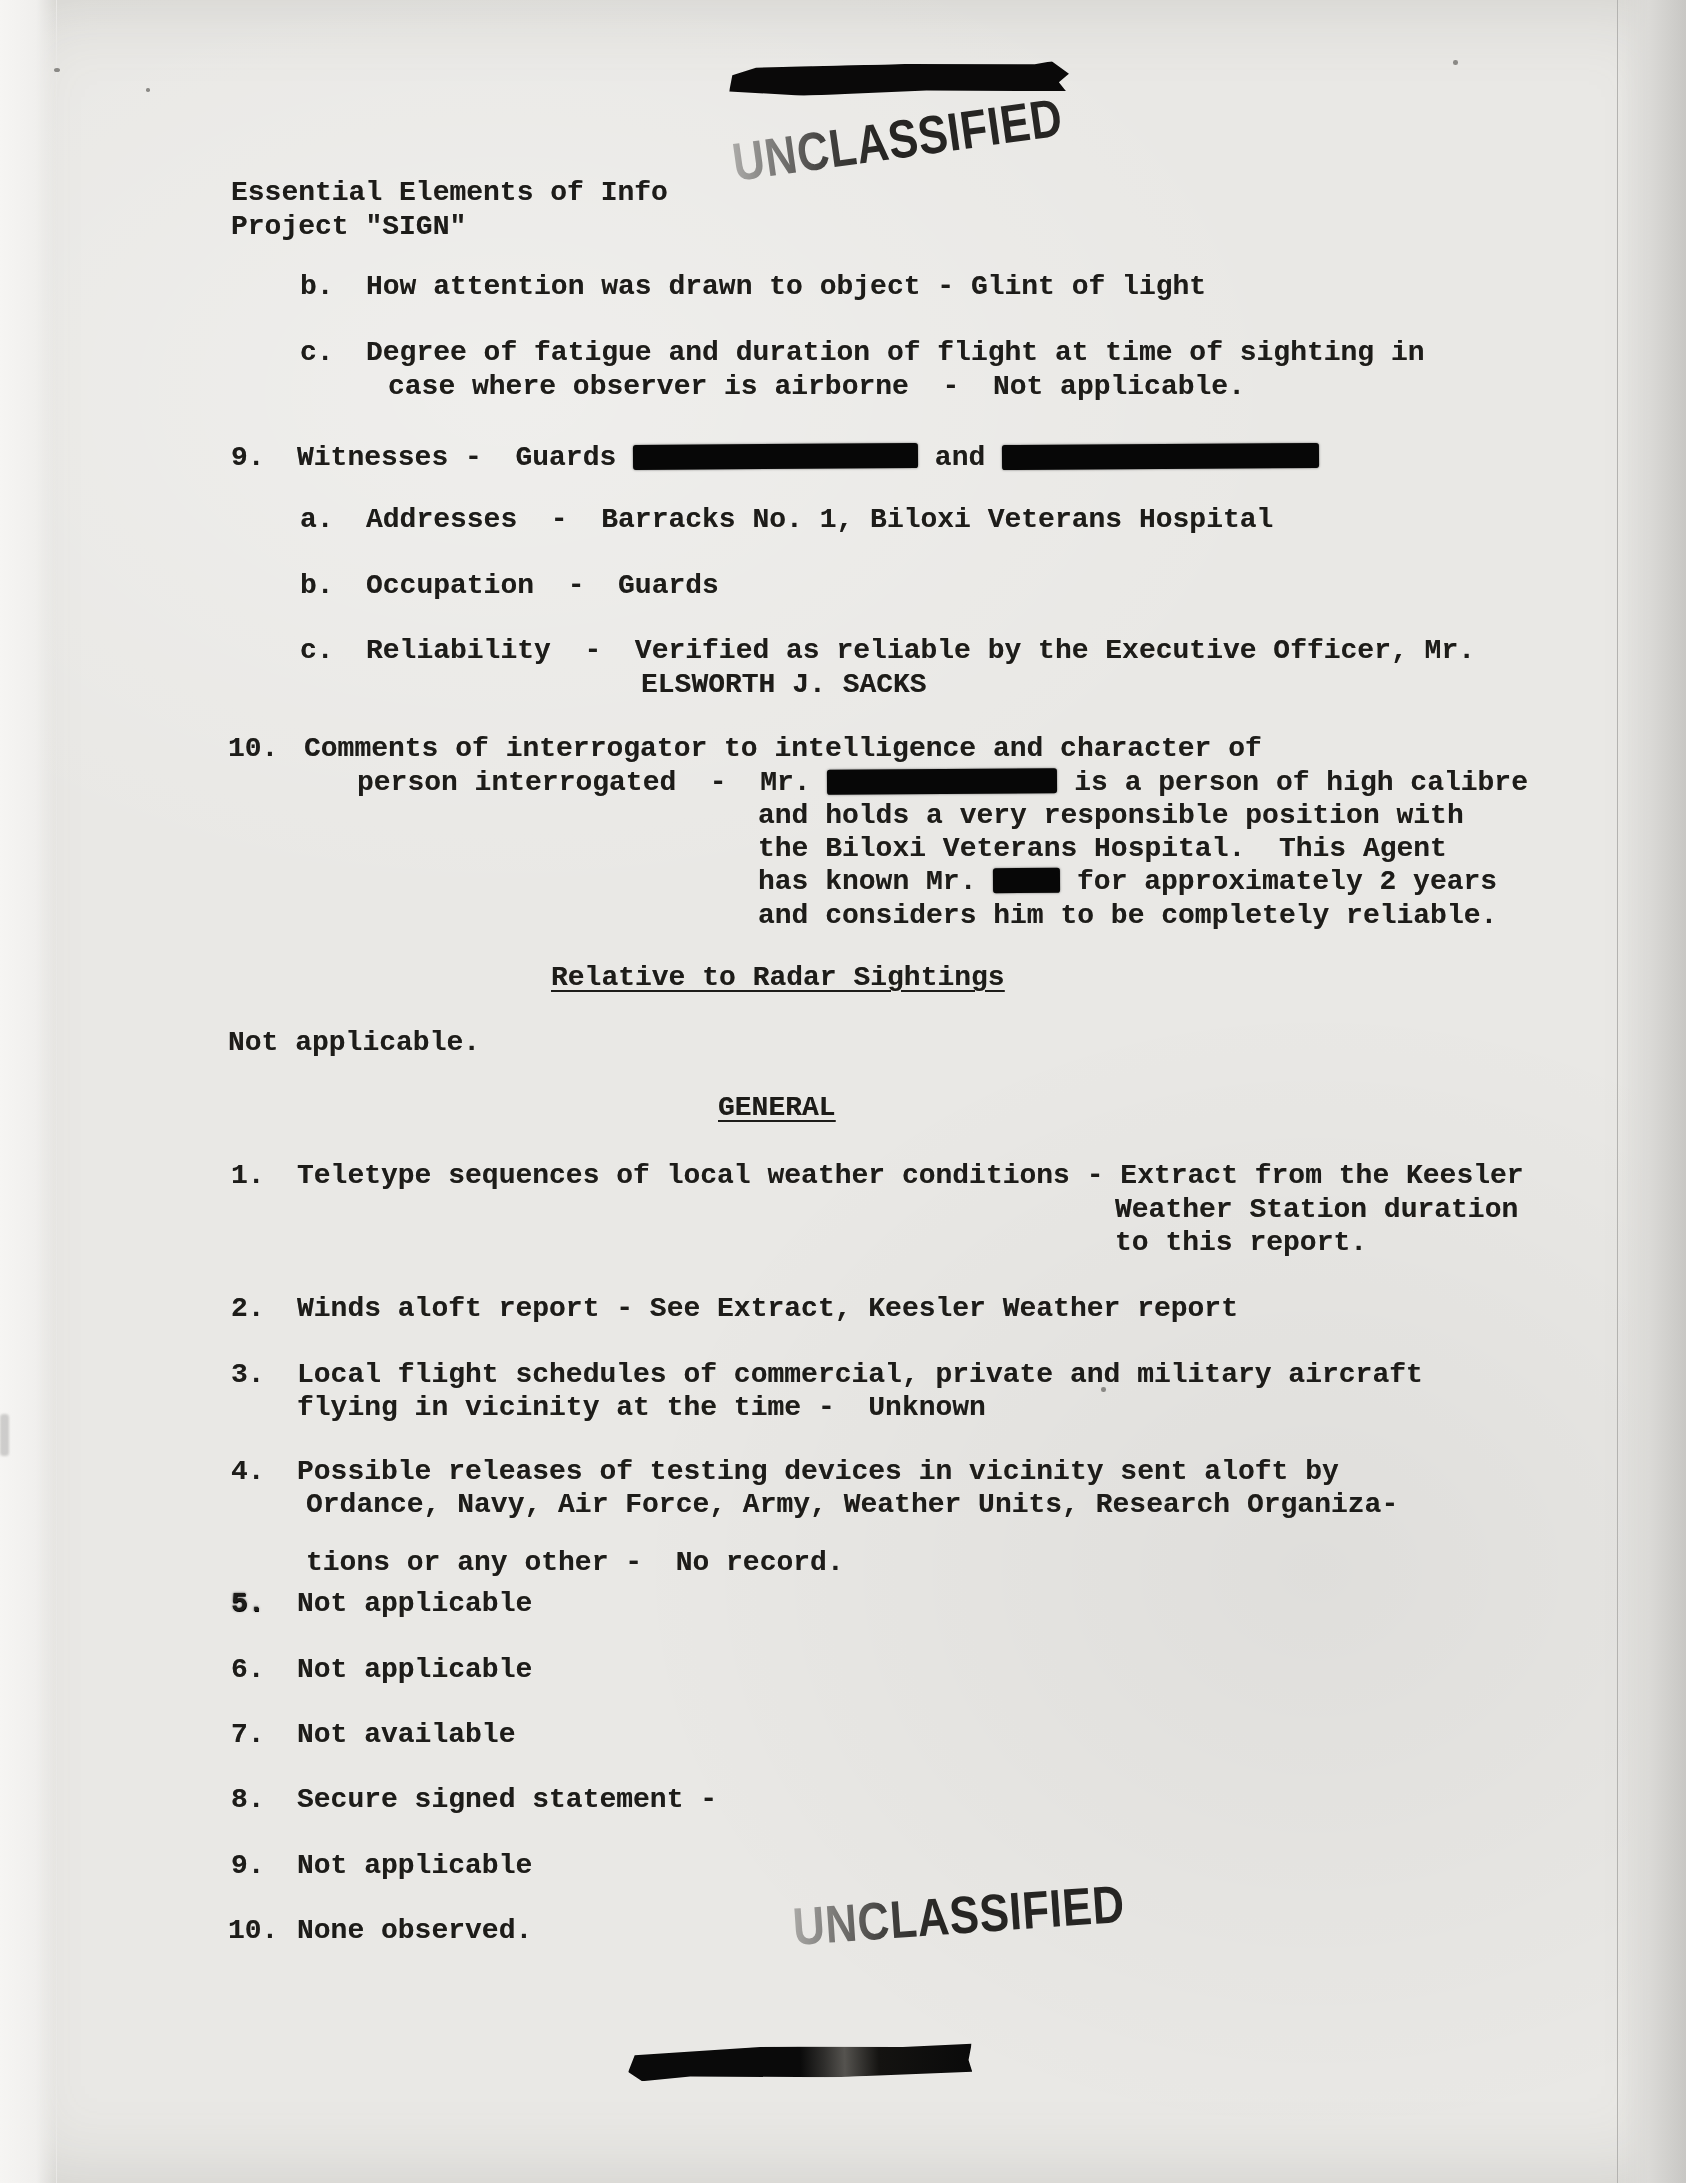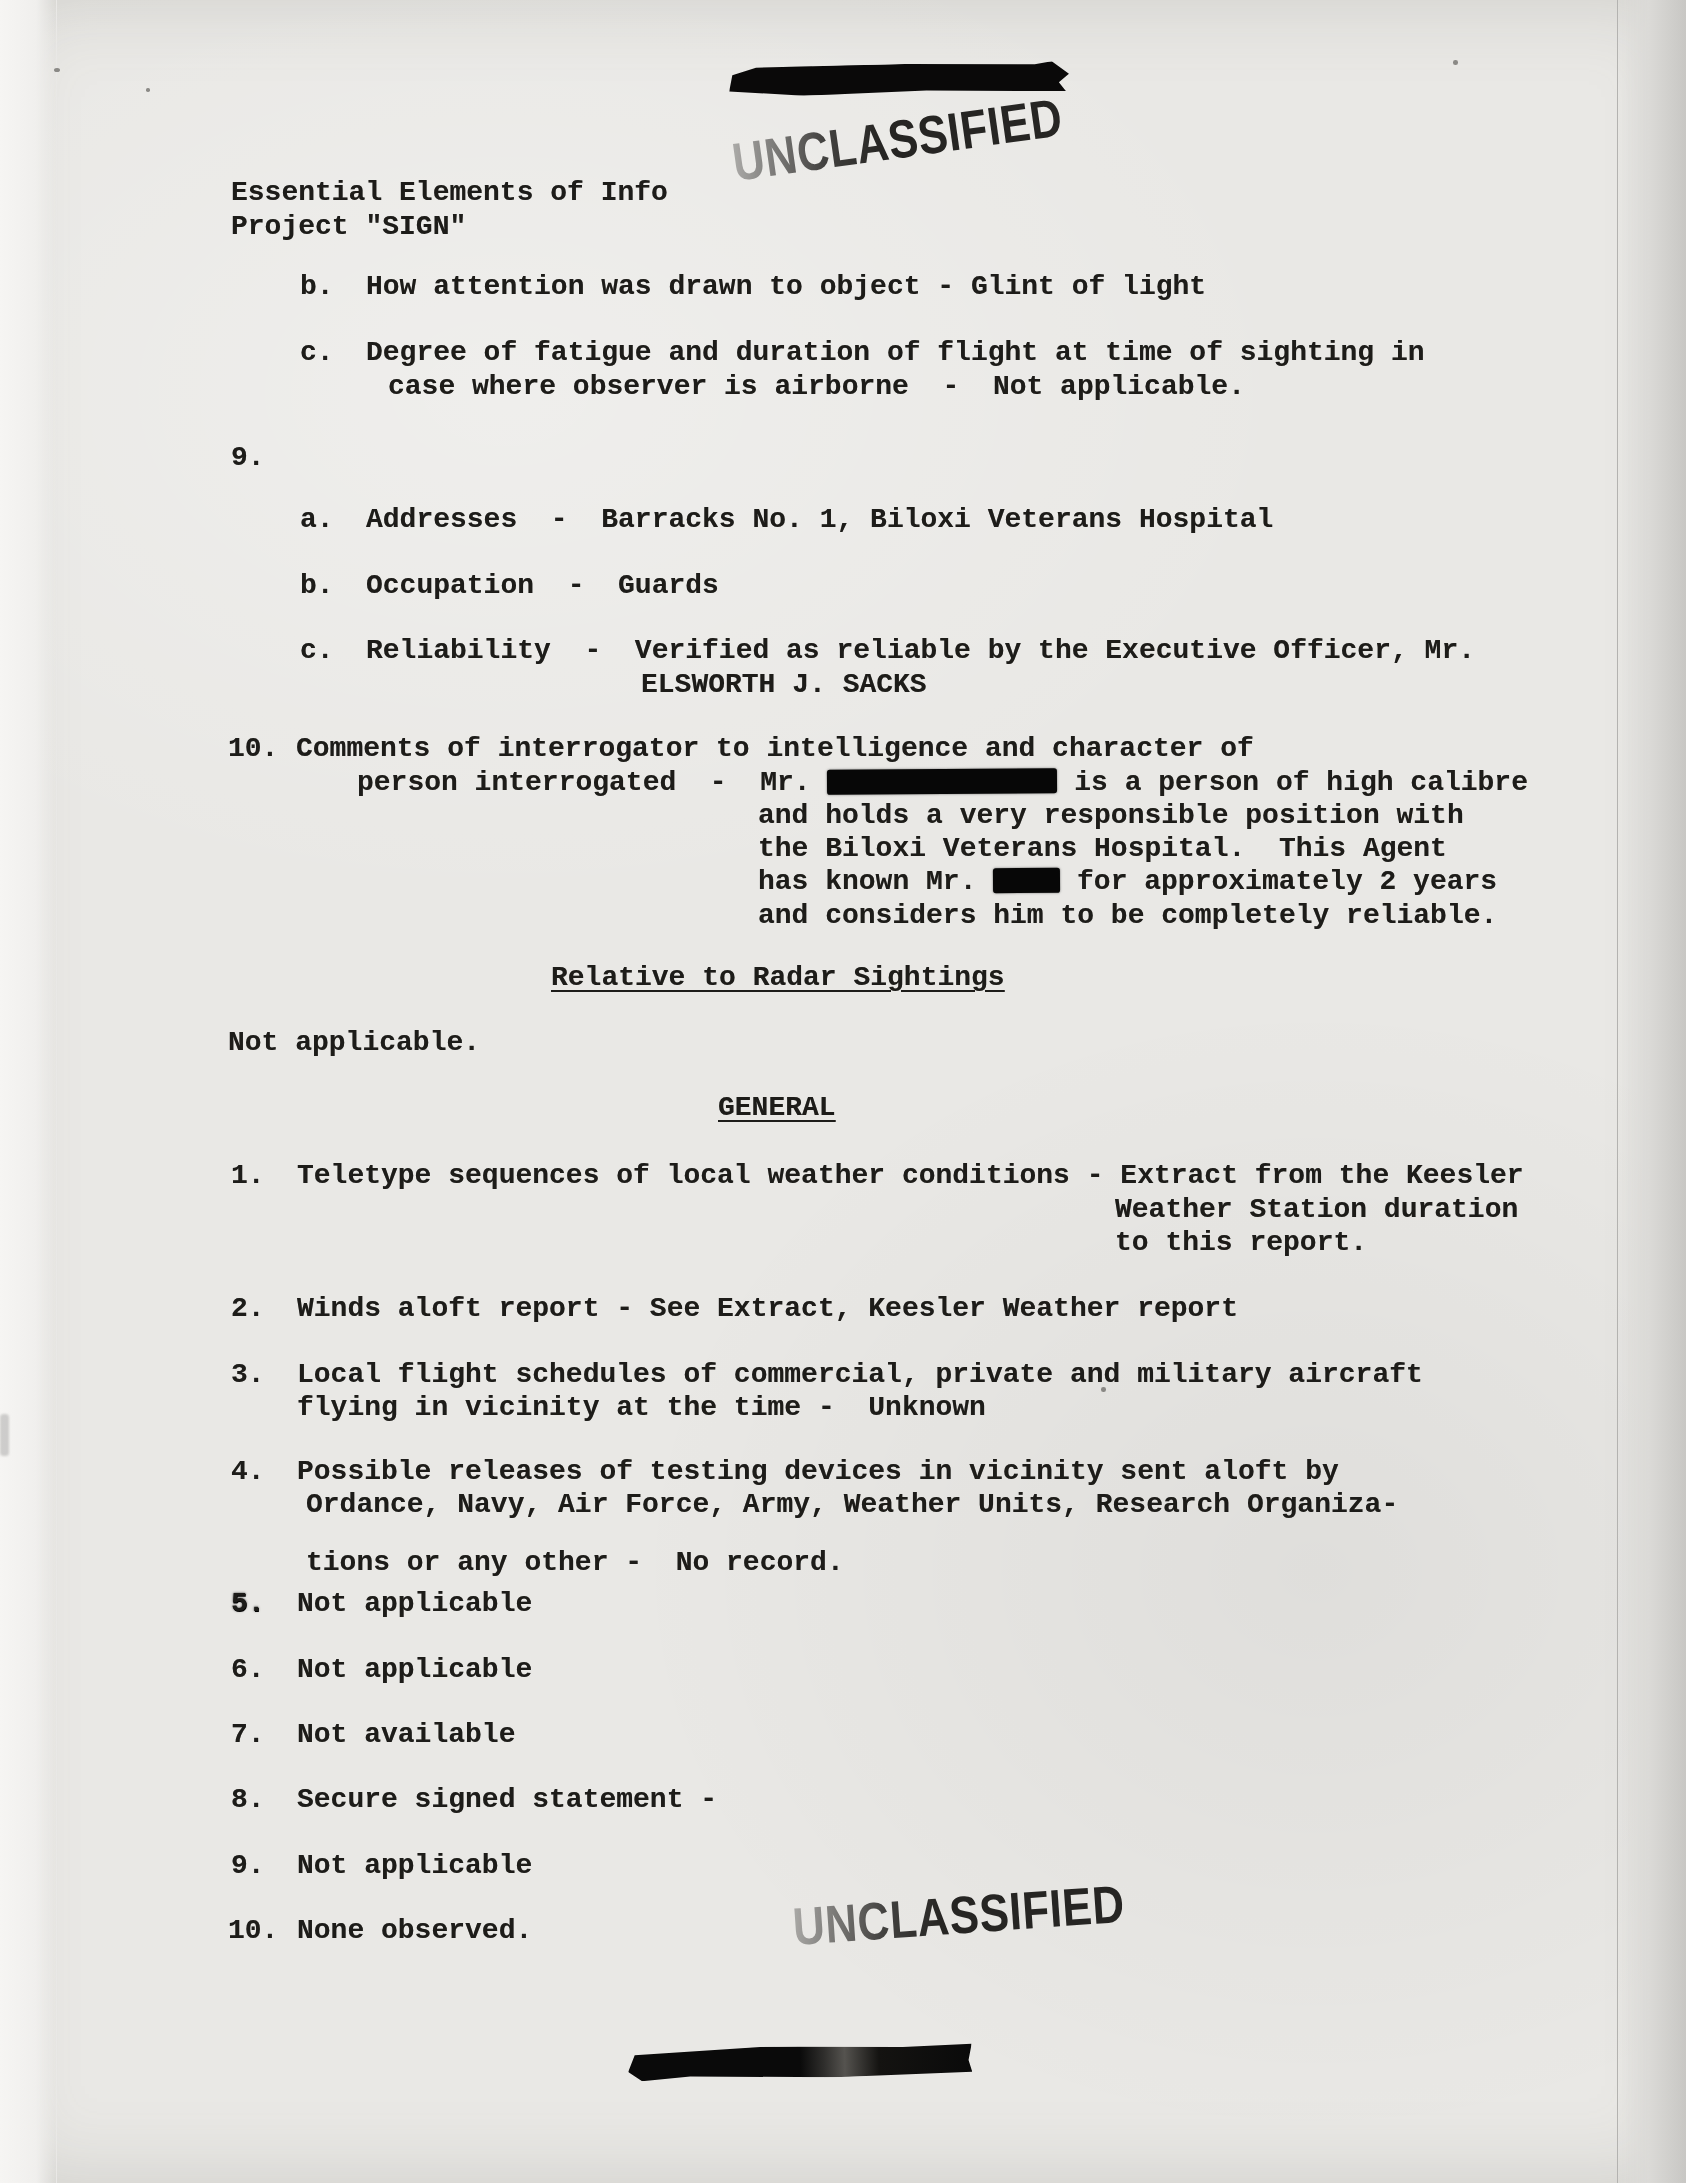--- a/index.html
+++ b/index.html
@@ -84,33 +84,34 @@
   <div class="tl" style="left:231px;top:211px;">Project "SIGN"</div>
 
   <div class="tl" style="left:300px;top:271px;">b.</div>
   <div class="tl" style="left:366px;top:271px;">How attention was drawn to object - Glint of light</div>
 
   <div class="tl" style="left:300px;top:337px;">c.</div>
   <div class="tl" style="left:388px;top:371px;">case where observer is airborne  -  Not applicable.</div>
   <div class="tl" style="left:366px;top:337px;">Degree of fatigue and duration of flight at time of sighting in</div>
 
   <div class="tl" style="left:231px;top:442px;">9.</div>
+  <div class="tl" style="left:297px;top:442px;"><span>Witnesses -  Guards </span><span class="redact" style="width:285px;"></span><span> and </span><span class="redact" style="width:317px;"></span></div>
 
   <div class="tl" style="left:300px;top:504px;">a.</div>
   <div class="tl" style="left:366px;top:504px;">Addresses  -  Barracks No. 1, Biloxi Veterans Hospital</div>
 
   <div class="tl" style="left:300px;top:570px;">b.</div>
   <div class="tl" style="left:366px;top:570px;">Occupation  -  Guards</div>
 
   <div class="tl" style="left:300px;top:635px;">c.</div>
   <div class="tl" style="left:366px;top:635px;">Reliability  -  Verified as reliable by the Executive Officer, Mr.</div>
   <div class="tl" style="left:641px;top:669px;">ELSWORTH J. SACKS</div>
 
   <div class="tl" style="left:228px;top:733px;">10.</div>
-  <div class="tl" style="left:296px;top:733px;">Comments of interrogator to intelligence and character of</div>
+  <div class="tl" style="left:304px;top:733px;">Comments of interrogator to intelligence and character of</div>
   <div class="tl" style="left:338px;top:767px;margin-left:19px;"><span>person interrogated  -  Mr. </span><span class="redact" style="width:230px;"></span><span> is a person of high calibre</span></div>
   <div class="tl" style="left:758px;top:800px;">and holds a very responsible position with</div>
   <div class="tl" style="left:758px;top:833px;">the Biloxi Veterans Hospital.  This Agent</div>
   <div class="tl" style="left:758px;top:866px;"><span>has known Mr. </span><span class="redact" style="width:67px;"></span><span> for approximately 2 years</span></div>
   <div class="tl" style="left:758px;top:900px;">and considers him to be completely reliable.</div>
 
   <div class="tl u" style="left:551px;top:962px;">Relative to Radar Sightings</div>
   <div class="tl" style="left:228px;top:1027px;">Not applicable.</div>
 
   <div class="tl u" style="left:718px;top:1092px;">GENERAL</div>

